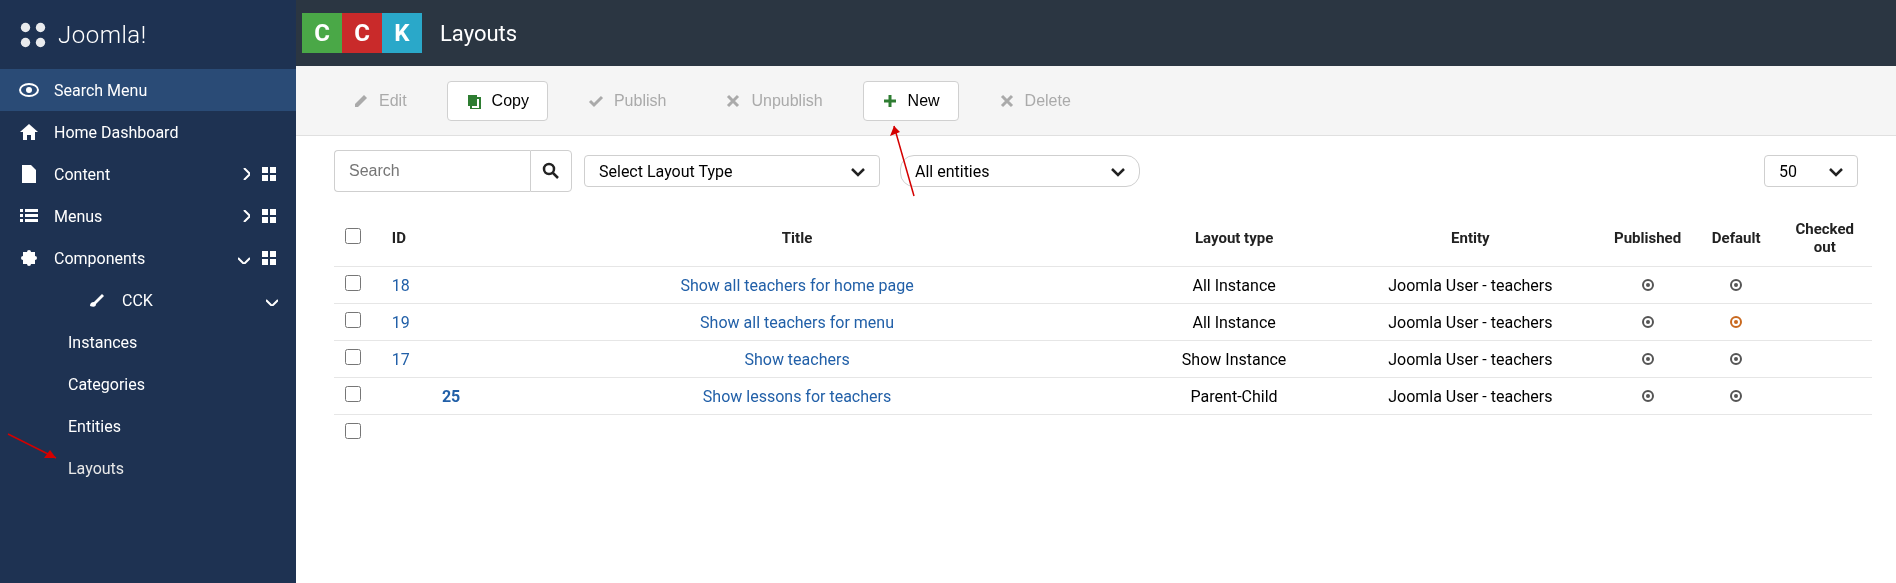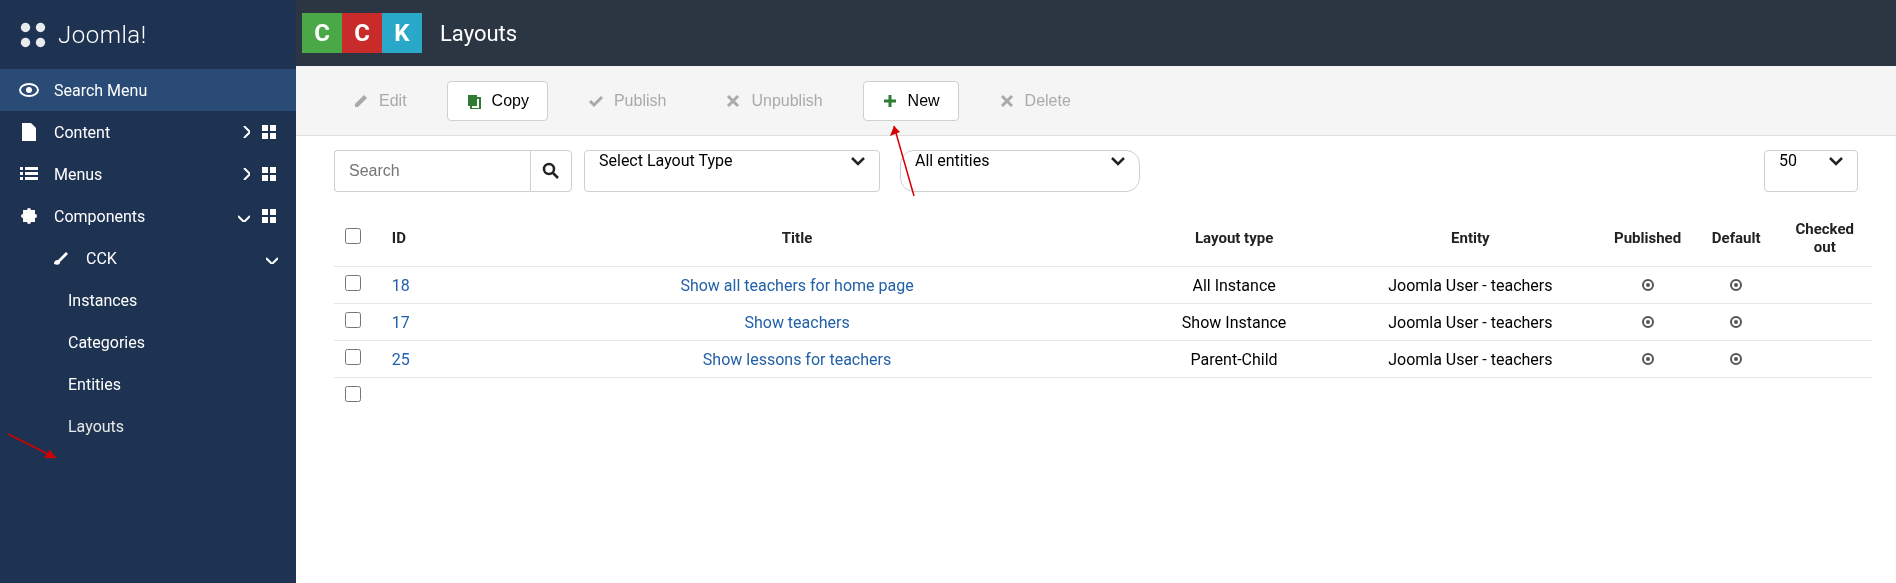--- a/index.html
+++ b/index.html
@@ -6,21 +6,21 @@
 body { font-family: -apple-system, BlinkMacSystemFont, "Segoe UI", Roboto, Arial, sans-serif; font-size: 15px; background: #fff; width: 1896px; height: 583px; overflow: hidden; }
 
 
 .sidebar { position: absolute; left: 0; top: 0; width: 296px; height: 100%; background: #1e3252; color: #fff; }
 .brand { display: flex; align-items: center; padding: 14px 18px; height: 69px; }
 .brand-logo { width: 30px; height: 30px; margin-right: 10px; }
 .brand-text { font-size: 24px; font-weight: 300; letter-spacing: 0.5px; }
 
 .nav-item { display: flex; align-items: center; padding: 10px 18px; height: 42px; cursor: pointer; color: #fff; font-size: 16px; position: relative; }
 .nav-item.blue { background: #2a4b76; }
-.nav-item.sub { padding-left: 44px; }
+.nav-item.sub { padding-left: 44px; margin-left: 36px; }
 .nav-item.subsub { padding-left: 68px; }
 .nav-item.active-light { color: #e8e8e8; }
 .nav-icon { width: 22px; height: 20px; margin-right: 14px; display: inline-flex; align-items: center; justify-content: center; }
 .nav-chevron { margin-left: auto; margin-right: 12px; }
 .nav-grid { width: 16px; height: 16px; }
 
 
 .topbar { position: absolute; left: 296px; top: 0; right: 0; height: 66px; background: #2b3642; display: flex; align-items: center; }
 .cck-block { margin-left: 6px; display: flex; }
 .cck-tile { width: 40px; height: 40px; display: flex; align-items: center; justify-content: center; color: #fff; font-weight: bold; font-size: 24px; }
@@ -30,21 +30,21 @@
 .toolbar { position: absolute; left: 296px; top: 66px; right: 0; height: 70px; background: #f5f5f5; border-bottom: 1px solid #e0e0e0; display: flex; align-items: center; padding-left: 38px; gap: 21px; }
 .btn { display: inline-flex; align-items: center; height: 40px; padding: 0 18px; border: 1px solid #d0d0d0; border-radius: 4px; background: #fff; font-size: 16px; cursor: pointer; gap: 10px; }
 .btn.ghost { background: transparent; border-color: transparent; color: #aaa; }
 .btn-icon { width: 16px; height: 16px; }
 
 
 .filterbar { position: absolute; left: 296px; top: 136px; right: 0; height: 70px; display: flex; align-items: center; padding: 0 38px; }
 .search-wrap { display: flex; }
 .search-input { width: 196px; height: 42px; border: 1px solid #cfcfcf; border-right: none; border-radius: 4px 0 0 4px; padding: 0 14px; font-size: 16px; color: #333; }
 .search-btn { width: 42px; height: 42px; border: 1px solid #cfcfcf; border-radius: 0 4px 4px 0; background: #fff; display: flex; align-items: center; justify-content: center; cursor: pointer; }
-.select { height: 42px; border: 1px solid #cfcfcf; border-radius: 4px; background: #fff; display: flex; align-items: flex-start; padding: 0 14px; font-size: 16px; cursor: pointer; margin-left: 12px; position: relative; }
+.select { height: 32px; border: 1px solid #cfcfcf; border-radius: 4px; background: #fff; display: flex; align-items: center; padding: 0 14px; font-size: 16px; cursor: pointer; margin-left: 12px; position: relative; }
 .select-caret { margin-left: auto; padding-left: 18px; }
 .limitbox { margin-left: auto; }
 
 
 .table-wrap { position: absolute; left: 334px; right: 24px; top: 210px; }
 table { width: 100%; border-collapse: collapse; }
 th { font-weight: bold; text-align: center; padding: 10px 6px; font-size: 15px; color: #222; }
 td { padding: 8px 6px; text-align: center; border-top: 1px solid #e6e6e6; font-size: 16px; }
 td.link, td.id { color: #2260a8; }
 td.link a, td.id a { color: #2260a8; text-decoration: none; cursor: pointer; }
@@ -78,20 +78,28 @@
   <div class="nav-item blue">
     <span class="nav-icon">
         <svg width="20" height="14" viewBox="0 0 20 14">
           <ellipse cx="10" cy="7" rx="9" ry="6" fill="none" stroke="#fff" stroke-width="2"></ellipse>
           <circle cx="10" cy="7" r="3" fill="#fff"></circle>
         </svg>
       </span>
     <span>Search Menu</span>
   </div>
 
+  <div class="nav-item">
+    <span class="nav-icon">
+        <svg width="18" height="16" viewBox="0 0 18 16">
+          <path d="M9 0 L18 8 L15 8 L15 16 L11 16 L11 11 L7 11 L7 16 L3 16 L3 8 L0 8 Z" fill="#fff"></path>
+        </svg>
+      </span>
+    <span>Home Dashboard</span>
+  </div>
 
   <div class="nav-item">
     <span class="nav-icon">
         <svg width="14" height="18" viewBox="0 0 14 18">
           <path d="M0 0 H9 L14 5 V18 H0 Z" fill="#fff"></path>
         </svg>
       </span>
     <span>Content</span>
     <span class="nav-chevron"><svg width="8" height="12" viewBox="0 0 8 12">
           <path d="M2 0 L8 6 L2 12" fill="none" stroke="#fff" stroke-width="2"></path>
@@ -270,31 +278,41 @@
     <td class="id" style="text-align:left; padding-left:20px;"><a>18</a></td>
     <td class="link"><a>Show all teachers for home page</a></td>
     <td>All Instance</td>
     <td>Joomla User - teachers</td>
     <td><span class="radio-dot on"></span></td>
     <td><span class="radio-dot on"></span></td>
     <td></td>
         </tr>
         <tr>
     <td><input type="checkbox" class="chk" style=""></td>
+    <td class="id" style="text-align:left; padding-left:20px;"><a>19</a></td>
+    <td class="link"><a>Show all teachers for menu</a></td>
+    <td>All Instance</td>
+    <td>Joomla User - teachers</td>
+    <td><span class="radio-dot on"></span></td>
+    <td><span class="radio-dot orange"></span></td>
+    <td></td>
+        </tr>
+        <tr>
+    <td><input type="checkbox" class="chk" style=""></td>
     <td class="id" style="text-align:left; padding-left:20px;"><a>17</a></td>
     <td class="link"><a>Show teachers</a></td>
     <td>Show Instance</td>
     <td>Joomla User - teachers</td>
     <td><span class="radio-dot on"></span></td>
     <td><span class="radio-dot on"></span></td>
     <td></td>
         </tr>
         <tr>
     <td><input type="checkbox" class="chk" style=""></td>
-    <td class="id" style="text-align:left; padding-left:20px;"><a>25</a></td>
+    <td class="id" style="text-align:right; padding-left:20px;font-weight:bold;"><a>25</a></td>
     <td class="link"><a>Show lessons for teachers</a></td>
     <td>Parent-Child</td>
     <td>Joomla User - teachers</td>
     <td><span class="radio-dot on"></span></td>
     <td><span class="radio-dot on"></span></td>
     <td></td>
         </tr>
         <tr>
           <td><input type="checkbox" class="chk" style=""></td>
           <td colspan="7"></td>

